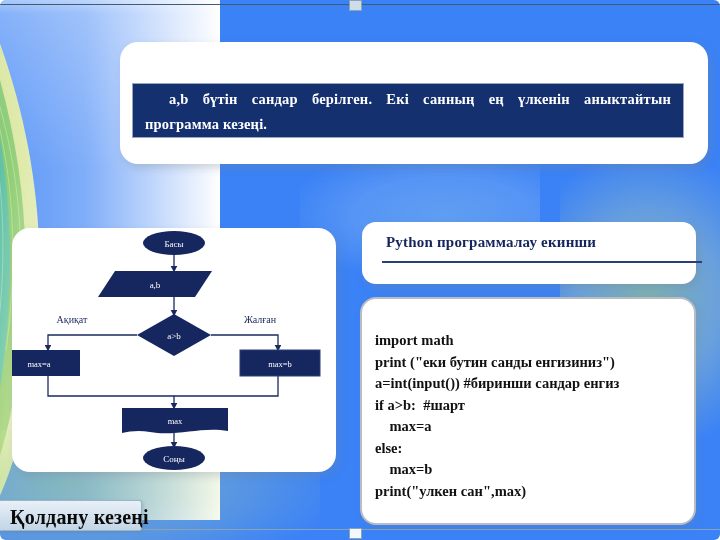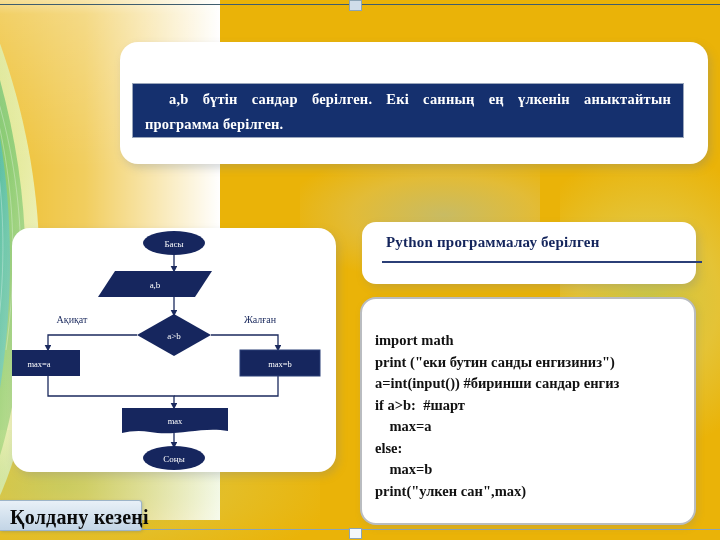--- a/index.html
+++ b/index.html
@@ -9,22 +9,23 @@
     height: 540px;
     overflow: hidden;
     background: #ffffff;
     font-family: "Liberation Serif", serif;
     position: relative;
   }
 
   #slide {
     position: absolute;
     inset: 0;
-    background: #eab308;
+    background: #3b82f6;
     overflow: hidden;
+    border-radius: 6px;
   }
 
   
   .frame-line {
     position: absolute;
     left: 0;
     width: 720px;
     height: 1px;
     background: #3f5d6e;
   }
@@ -293,21 +294,21 @@
   <div class="deco deco-bottom-left-glow"></div>
 
   <div class="frame-line top"></div>
   <div class="frame-tab top"></div>
   <div class="frame-line bottom"></div>
   <div class="frame-tab bottom"></div>
 
   <div class="card card-title"></div>
   <div class="title-banner">
     <span class="l1">a,b бүтін сандар берілген. Екі санның ең үлкенін аныктайтын</span>
-    <span class="l2">программа берілген.</span>
+    <span class="l2">программа кезеңі.</span>
   </div>
 
   <div class="card card-flow"></div>
 
   <svg id="flow" viewBox="0 0 324 244">
     <defs>
       <marker id="arrow" markerWidth="7" markerHeight="7" refX="3.2" refY="2.6" orient="auto" markerUnits="strokeWidth">
         <path d="M0,0 L5.2,2.6 L0,5.2 Z" fill="#1b2a5e"></path>
       </marker>
     </defs>
@@ -359,21 +360,21 @@
       <text class="flow-label flow-label-sm" x="163" y="195.5" text-anchor="middle">max</text>
     </g>
 
     <g>
       <ellipse cx="162" cy="230" rx="31" ry="12" fill="#16265e"></ellipse>
       <text class="flow-label" x="162" y="233.5" text-anchor="middle">Соңы</text>
     </g>
   </svg>
 
   <div class="py-head-card"></div>
-  <div class="py-head-text">Python программалау берілген</div>
+  <div class="py-head-text">Python программалау екинши</div>
   <div class="py-head-rule"></div>
 
   <div class="code-panel"></div>
   <div class="code-lines" id="code-lines"><div>import math</div><div>print ("еки бутин санды енгизиниз")</div><div>a=int(input()) #биринши сандар енгиз</div><div>if a&gt;b:  #шарт</div><div>    max=a</div><div>else:</div><div>    max=b</div><div>print("улкен сан",max)</div></div>
 
   <div class="caption-tab"></div>
   <div class="caption-text">Қолдану кезеңі</div>
 
 </div>
 

